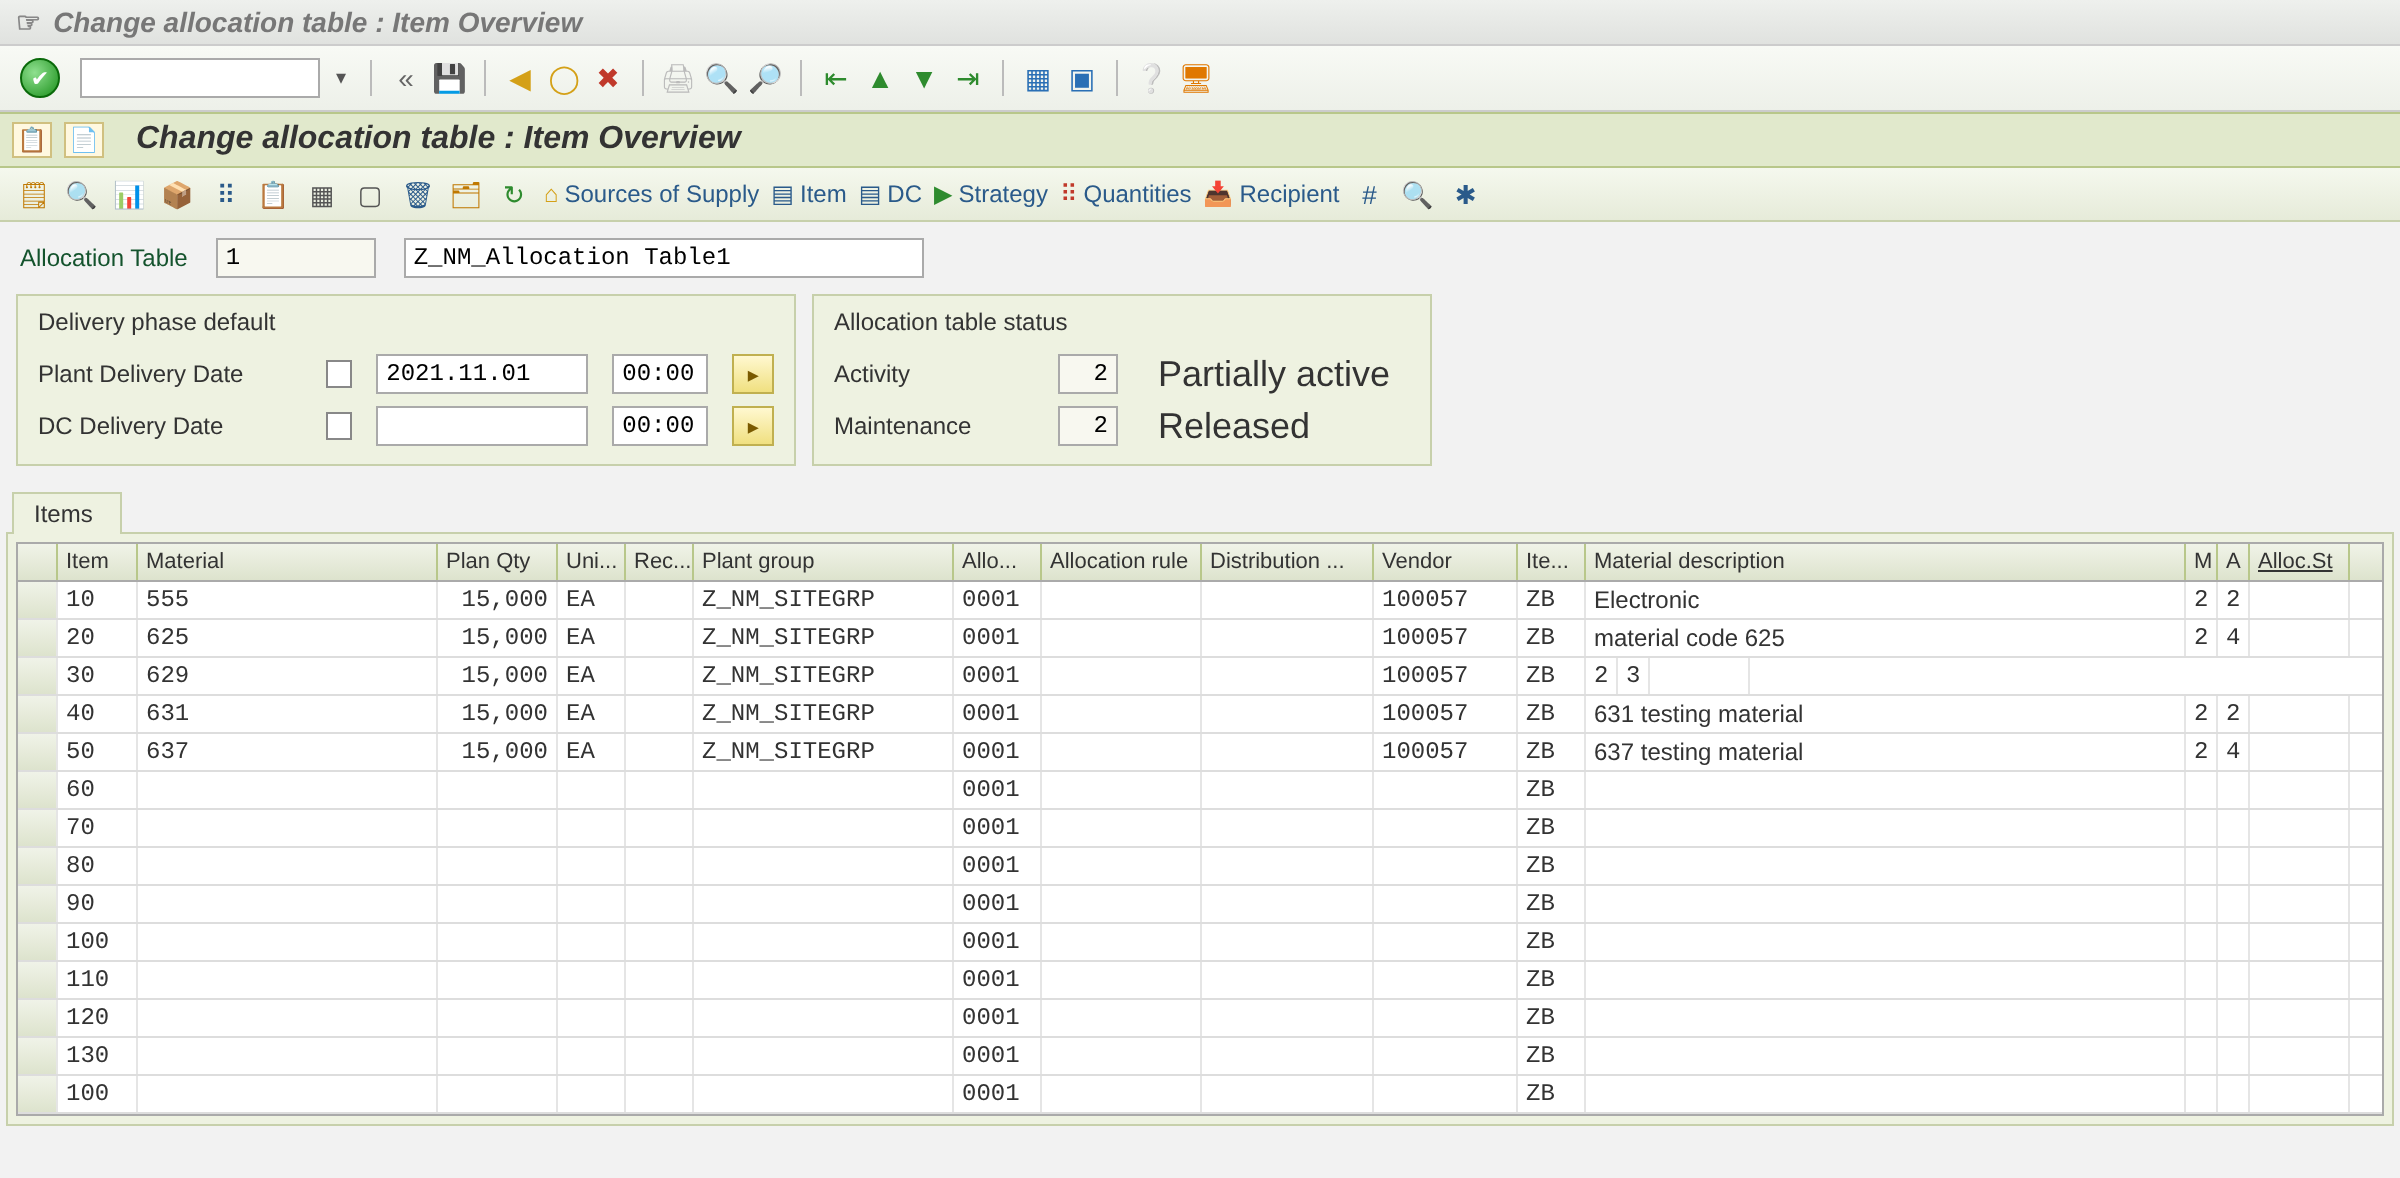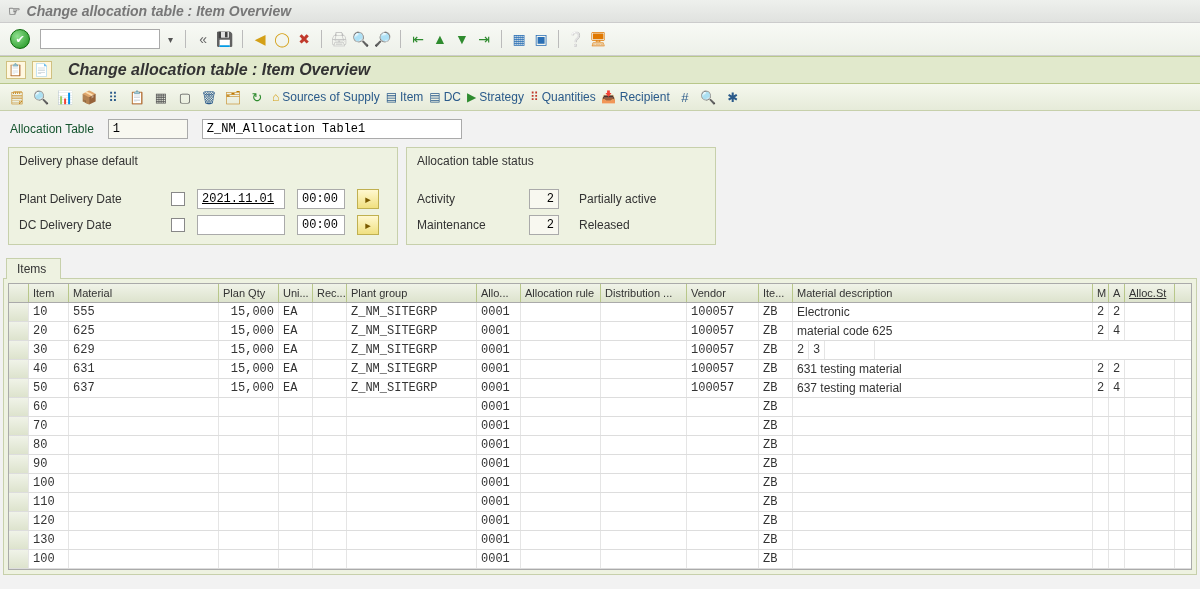--- a/index.html
+++ b/index.html
@@ -81,30 +81,30 @@
 .txt-in {
   height:20px; border:1px solid #aaa; background:#fff; padding:0 4px; font-size:12px;
   font-family: "Courier New", monospace;
 }
 .txt-in.ro { background:#f8f8f0; }
 
 .panels-row { display:flex; gap:8px; padding:0 8px 8px 8px; }
 .panel {
   background:#eef2e1; border:1px solid #c7d0ab; padding:6px 10px; 
 }
-.panel-title { font-size:12px; color:#333; margin-bottom:18px;}
+.panel-title { font-size:12px; color:#333; margin-bottom:6px;}
 .panel-row { display:flex; align-items:center; gap:12px; height:26px;}
 .panel-row label { width:140px; font-size:12px;}
 .chk { width:14px; height:14px; border:1px solid #888; background:#fff;}
-.small-in { width:88px;text-decoration:underline; }
+.small-in { width:106px; }
 .time-in { width:48px; }
 .btn-help { width:22px; height:20px; background:linear-gradient(#fff8d0,#f0e080); border:1px solid #c0b050; display:inline-flex; align-items:center; justify-content:center; font-size:11px; color:#7a5a00;}
 .panel2-row label{width:100px;}
 .small-num{width:30px; text-align:right;}
-.stat-txt{font-size:12px; margin-left:8px;}
+.stat-txt{font-size:18px; margin-left:8px;}
 
 .items-wrap { margin:0 3px; background:#eef2e1; border:1px solid #c7d0ab; }
 .items-tab { display:inline-block; background:#eef2e1; border:1px solid #c7d0ab; border-bottom:none; padding:3px 14px 3px 10px; font-size:12px; margin-left:6px; position:relative; top:1px;}
 .grid {
   background:#fff; border:1px solid #aaa; margin:4px; 
   font-family: "Lucida Console","Courier New",monospace;
   font-size:12px;
 }
 .grid-head { display:flex; background:linear-gradient(#f0f3e8,#dde3cd); border-bottom:1px solid #aaa;}
 .grid-head .c { border-right:1px solid #b8c78a; padding:3px 4px; font-family:Tahoma,Arial,sans-serif; font-size:11px; color:#333; white-space:nowrap; overflow:hidden;}

